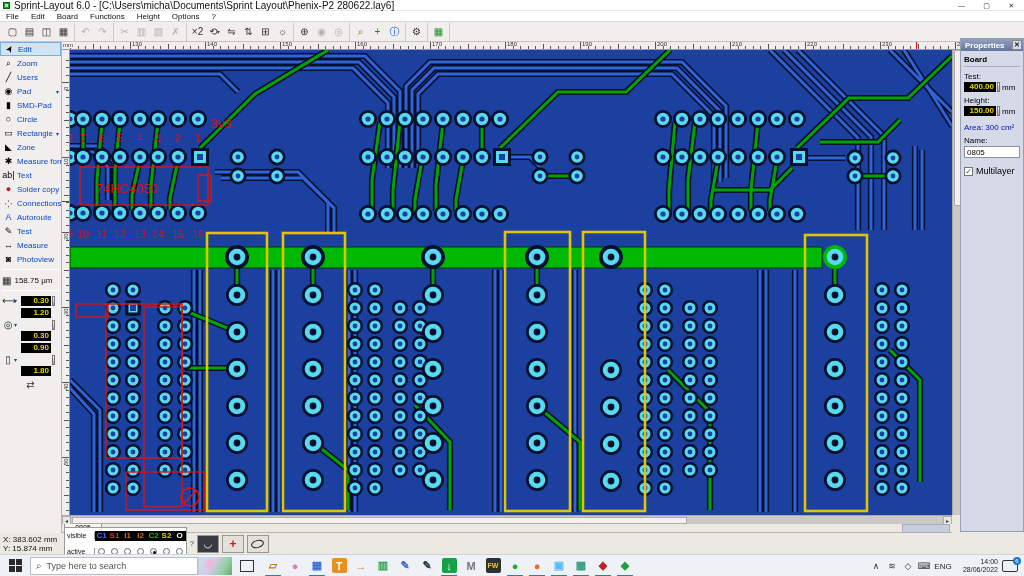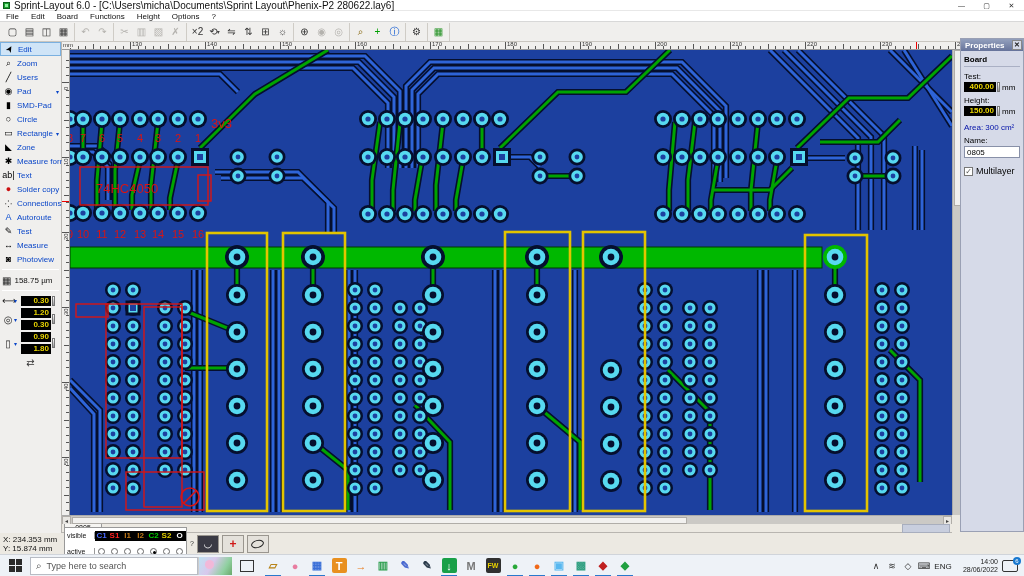--- a/index.html
+++ b/index.html
@@ -33,21 +33,21 @@
   .tool-ico { width:13px; text-align:center; font-size:9px; margin-right:2px; flex:0 0 13px; }
   .tool-lbl { font-size:8px; color:#0a46c8; white-space:nowrap; }
   .tool-dd { position:absolute; right:2px; font-size:6px; color:#0a46c8; }
   .lp-sep { height:1px; background:#c4c1bb; margin:3px 2px; border-bottom:1px solid #fff; }
   .grid-row { display:flex; align-items:center; height:14px; padding-left:2px; }
   .grid-row .gicon { font-size:10px; margin-right:3px; color:#222; }
   .grid-row .gval { font-size:8px; color:#111; }
   .val-row { display:flex; align-items:center; padding:1px 1px 1px 2px; }
   .vicon { width:12px; font-size:10px; color:#222; text-align:center; }
   .vdd { font-size:6px; color:#0a46c8; width:7px; }
-  .vcol { display:flex; flex-direction:column; gap:2px; }
+  .vcol { display:flex; flex-direction:column; gap:13px; }
   .vbox { width:30px; height:10px; background:#000; color:#e8d400; font-size:8px; font-weight:bold; text-align:right; padding:0 2px; line-height:10px; }
   .stepper { width:3px; height:10px; background:linear-gradient(#fff,#999); border:1px solid #777; margin-left:1px; }
   .rot-row { text-align:center; font-size:10px; color:#333; margin-top:2px; }
 
   
   .hruler { position:absolute; left:62px; top:42px; width:898px; height:8px; background:#f0efed; border-bottom:1px solid #999; overflow:hidden; }
   .hruler .tick { position:absolute; bottom:0; width:1px; background:#555; }
   .hruler .tlabel { position:absolute; top:-1px; font-size:6px; color:#333; }
   .hmarker { position:absolute; top:0; width:1px; height:8px; background:#e00; }
   .unit-label { position:absolute; left:63px; top:42px; font-size:6px; color:#333; z-index:5; background:#f0efed; padding-right:1px; }
@@ -1538,21 +1538,21 @@
     <div class="harrow right">▸</div>
   </div>
 
   <div class="tabstrip">
     <div class="doc-tab">0805</div>
     <div class="tab-corner"></div>
   </div>
 
   <div class="statusbar">
     <div class="coords">
-      <div>X:  234.353 mm</div>
+      <div>X:  383.602 mm</div>
       <div>Y:  15.874 mm</div>
     </div>
     <div class="layerbox">
       <div class="layer-row">
         <span class="layer-cap">visible</span>
         <span class="layer-letters" id="layerletters">
             <span class="layer-letter" style="color: rgb(74, 106, 255);">C1</span>
             <span class="layer-letter" style="color: rgb(255, 32, 32);">S1</span>
             <span class="layer-letter" style="color: rgb(192, 120, 24);">I1</span>
             <span class="layer-letter" style="color: rgb(192, 120, 24);">I2</span>

